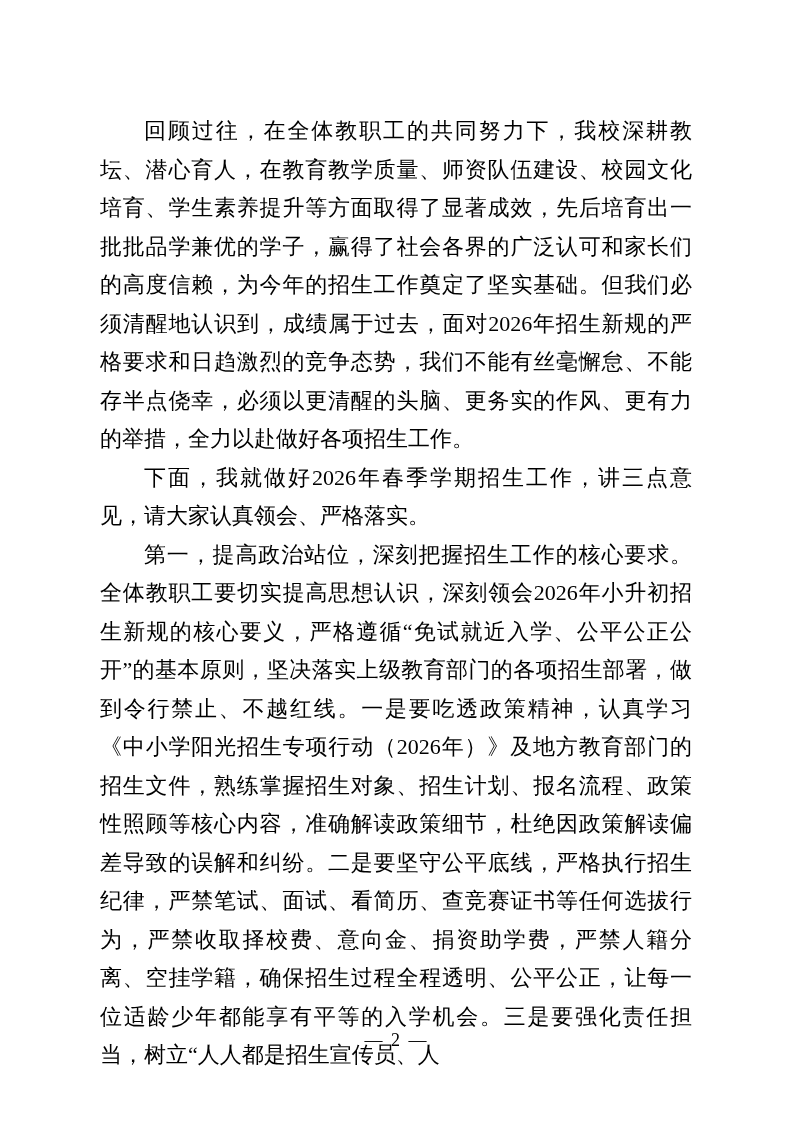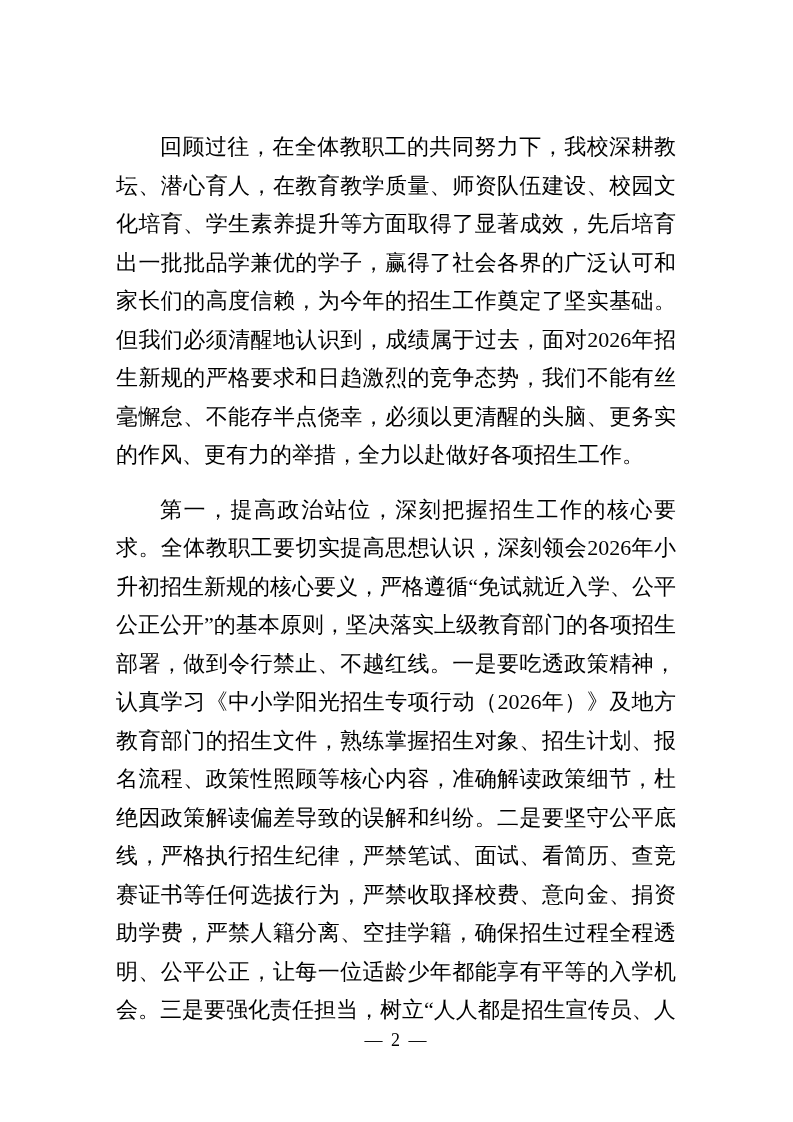--- a/index.html
+++ b/index.html
@@ -16,21 +16,21 @@
     font-family: "Liberation Serif", "DejaVu Serif", serif;
     color: #000000;
   }
   .content {
     position: absolute;
     left: 100px;
     top: 112px;
     width: 592px;
   }
   p.para {
-    margin: 16px;
+    margin: 0;
     padding: 0;
     font-size: 22px;
     line-height: 38.5px;
     text-align: justify;
     text-indent: 2em;
     word-break: break-all;
     overflow-wrap: anywhere;
     letter-spacing: 0px;
   }
   .bold {
@@ -46,16 +46,17 @@
     letter-spacing: 2px;
     color: #000000;
   }
 </style>
 </head>
 <body>
 
 <div class="page">
   <div class="content" id="content">
       <p class="para"><span>回顾过往，在全体教职工的共同努力下，我校深耕教坛、潜心育人，在教育教学质量、师资队伍建设、校园文化培育、学生素养提升等方面取得了显著成效，先后培育出一批批品学兼优的学子，赢得了社会各界的广泛认可和家长们的高度信赖，为今年的招生工作奠定了坚实基础。但我们必须清醒地认识到，成绩属于过去，面对2026年招生新规的严格要求和日趋激烈的竞争态势，我们不能有丝毫懈怠、不能存半点侥幸，必须以更清醒的头脑、更务实的作风、更有力的举措，全力以赴做好各项招生工作。</span></p>
+      <p class="para"><span>下面，我就做好2026年春季学期招生工作，讲三点意见，请大家认真领会、严格落实。</span></p>
       <p class="para"><span>第一，提高政治站位，深刻把握招生工作的核心要求。全体教职工要切实提高思想认识，深刻领会2026年小升初招生新规的核心要义，严格遵循“免试就近入学、公平公正公开”的基本原则，坚决落实上级教育部门的各项招生部署，做到令行禁止、不越红线。</span><span class="bold">一是</span><span>要吃透政策精神，认真学习《中小学阳光招生专项行动（2026年）》及地方教育部门的招生文件，熟练掌握招生对象、招生计划、报名流程、政策性照顾等核心内容，准确解读政策细节，杜绝因政策解读偏差导致的误解和纠纷。</span><span class="bold">二是</span><span>要坚守公平底线，严格执行招生纪律，严禁笔试、面试、看简历、查竞赛证书等任何选拔行为，严禁收取择校费、意向金、捐资助学费，严禁人籍分离、空挂学籍，确保招生过程全程透明、公平公正，让每一位适龄少年都能享有平等的入学机会。</span><span class="bold">三是</span><span>要强化责任担当，树立“人人都是招生宣传员、人</span></p>
     </div>
   <div class="footer">— 2 —</div>
 </div>
 
 </body></html>

